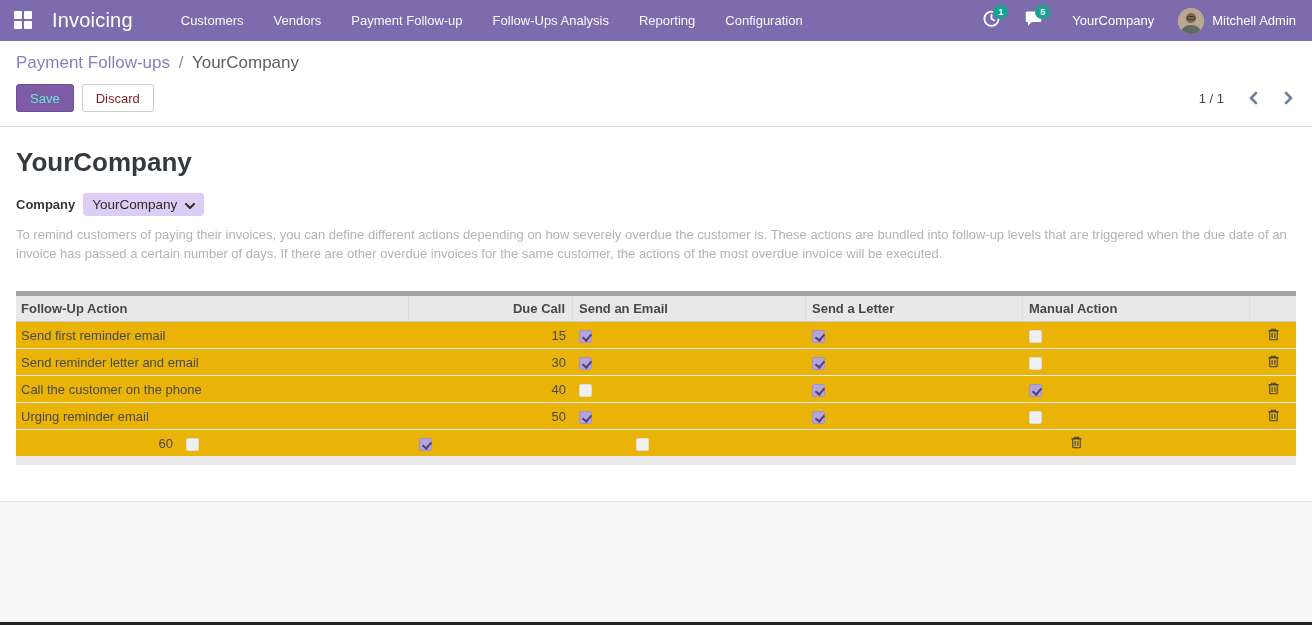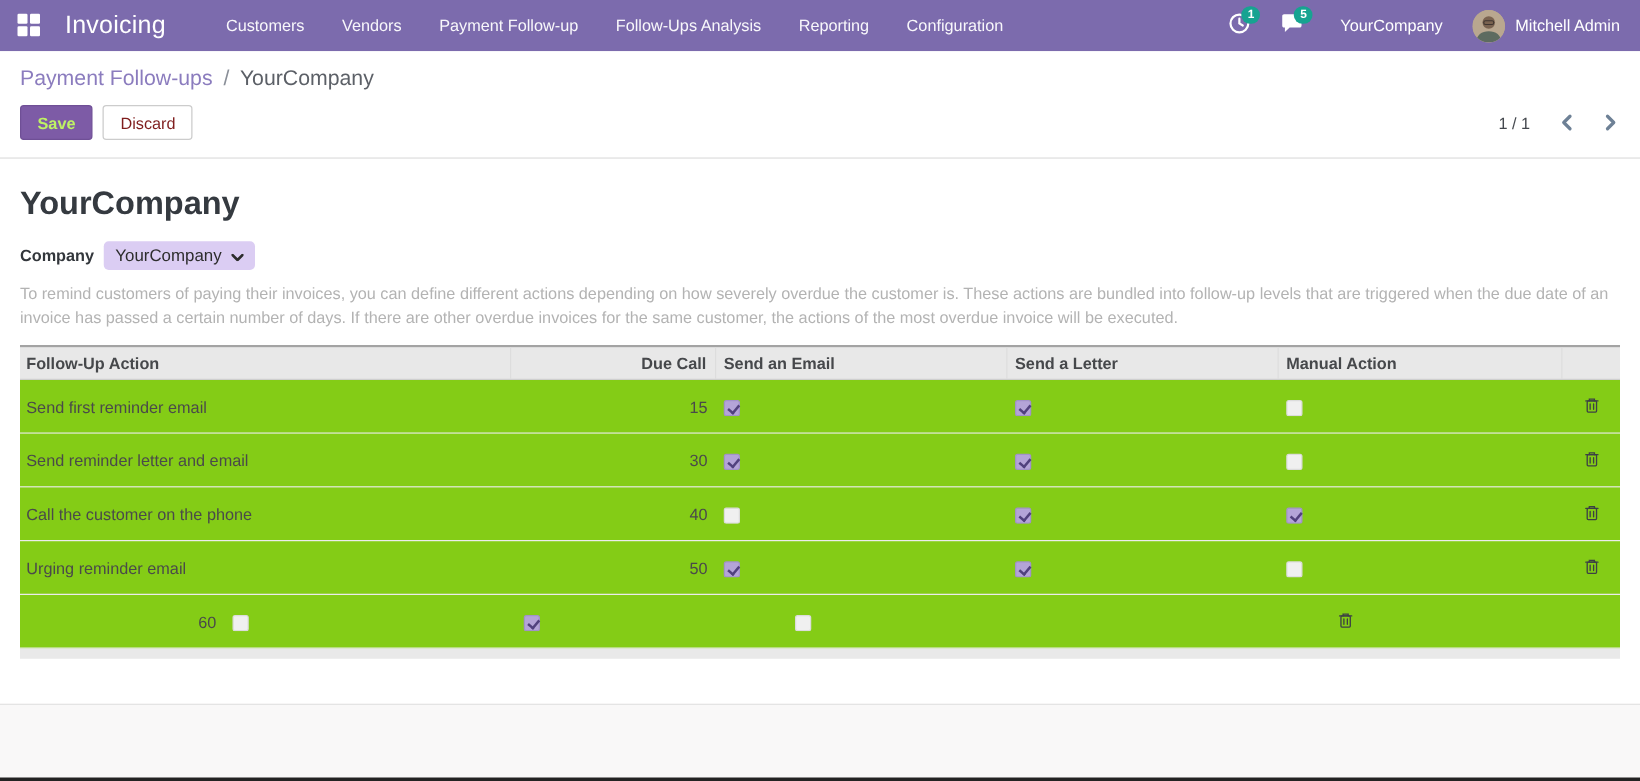--- a/index.html
+++ b/index.html
@@ -40,21 +40,21 @@
   .user-name { font-size:13px; }
 
   
   .control-panel { padding:12px 16px 14px 16px; border-bottom:1px solid #d9d9d9; background:#fff; }
   .breadcrumb { font-size:17px; margin-bottom:11px; }
   .breadcrumb .bc-link { color: var(--link, #8b7cbe); cursor:pointer; }
   .breadcrumb .bc-sep { color:#8a8f98; margin:0 4px; }
   .breadcrumb .bc-current { color:#5c6067; }
   .cp-row { display:flex; align-items:center; }
   .btn { font-size:13px; height:28px; padding:0 13px; border-radius:3px; cursor:pointer; border:1px solid transparent; }
-  .btn-primary { background: var(--btn-primary, #7d5ba6); border-color:#6f4f96; color:#bef264; margin-right:8px;font-weight:bold; }
+  .btn-primary { background: var(--btn-primary, #7d5ba6); border-color:#6f4f96; color:#5eead4; margin-right:8px; }
   .btn-default { background:#fff; border:1px solid #ccc; color:#7f1d1d; }
   .pager { margin-left:auto; display:flex; align-items:center; gap:22px; }
   .pager-value { font-size:13px; color:#44484e; }
   .pager-btn { background:none; border:none; cursor:pointer; padding:2px; display:flex; }
 
   
   .sheet { background:#fff; padding:20px 16px 36px 16px; }
   .sheet-title { font-size:26px; font-weight:bold; color:#353a40; }
   .company-row { margin-top:15px; display:flex; align-items:center; }
   .field-label { font-size:13px; font-weight:bold; color:#33373c; margin-right:8px; }
@@ -62,22 +62,22 @@
     display:inline-flex; align-items:center; gap:8px;
     background: var(--select-bg, #dbcdf3);
     border:none; border-radius:4px;
     font-size:13.5px; color:#2d2d2d;
     padding:4px 9px; cursor:pointer;
     font-family:"Liberation Sans", sans-serif;
   }
   .help-text { margin-top:9px; font-size:13px; line-height:19px; color:#b3b3b3; max-width:1280px; }
 
   
-  .fu-table { margin-top:13px; border-top:2px solid #a3a3a3; }
-  .t-row { display:flex; align-items:center; height:43px; border-bottom:1px solid #ebebeb; font-size:13px; color:#4a4a4a; background:#84cc16; }
+  .fu-table { margin-top:28px; border-top:5px solid #a3a3a3; }
+  .t-row { display:flex; align-items:center; height:27px; border-bottom:1px solid #ebebeb; font-size:13px; color:#4a4a4a; background:#eab308; }
   .t-head { background:#e8e8e8; height:26px; font-weight:bold; color:#46484b; border-bottom:1px solid #cfcfcf; }
   .t-head .cell { border-right:1px solid #dddddd; height:100%; display:flex; align-items:center; }
   .t-head .cell.col-due { justify-content:flex-end; }
   .cell { overflow:hidden; white-space:nowrap; }
   .col-action { width:393px; padding-left:5px; }
   .col-due    { width:164px; text-align:right; padding-right:7px; justify-content:flex-end; }
   .col-email  { width:233px; padding-left:6px; }
   .col-letter { width:217px; padding-left:6px; }
   .col-manual { width:227px; padding-left:6px; }
   .col-trash  { flex:1; text-align:center; border-right:none !important; }

